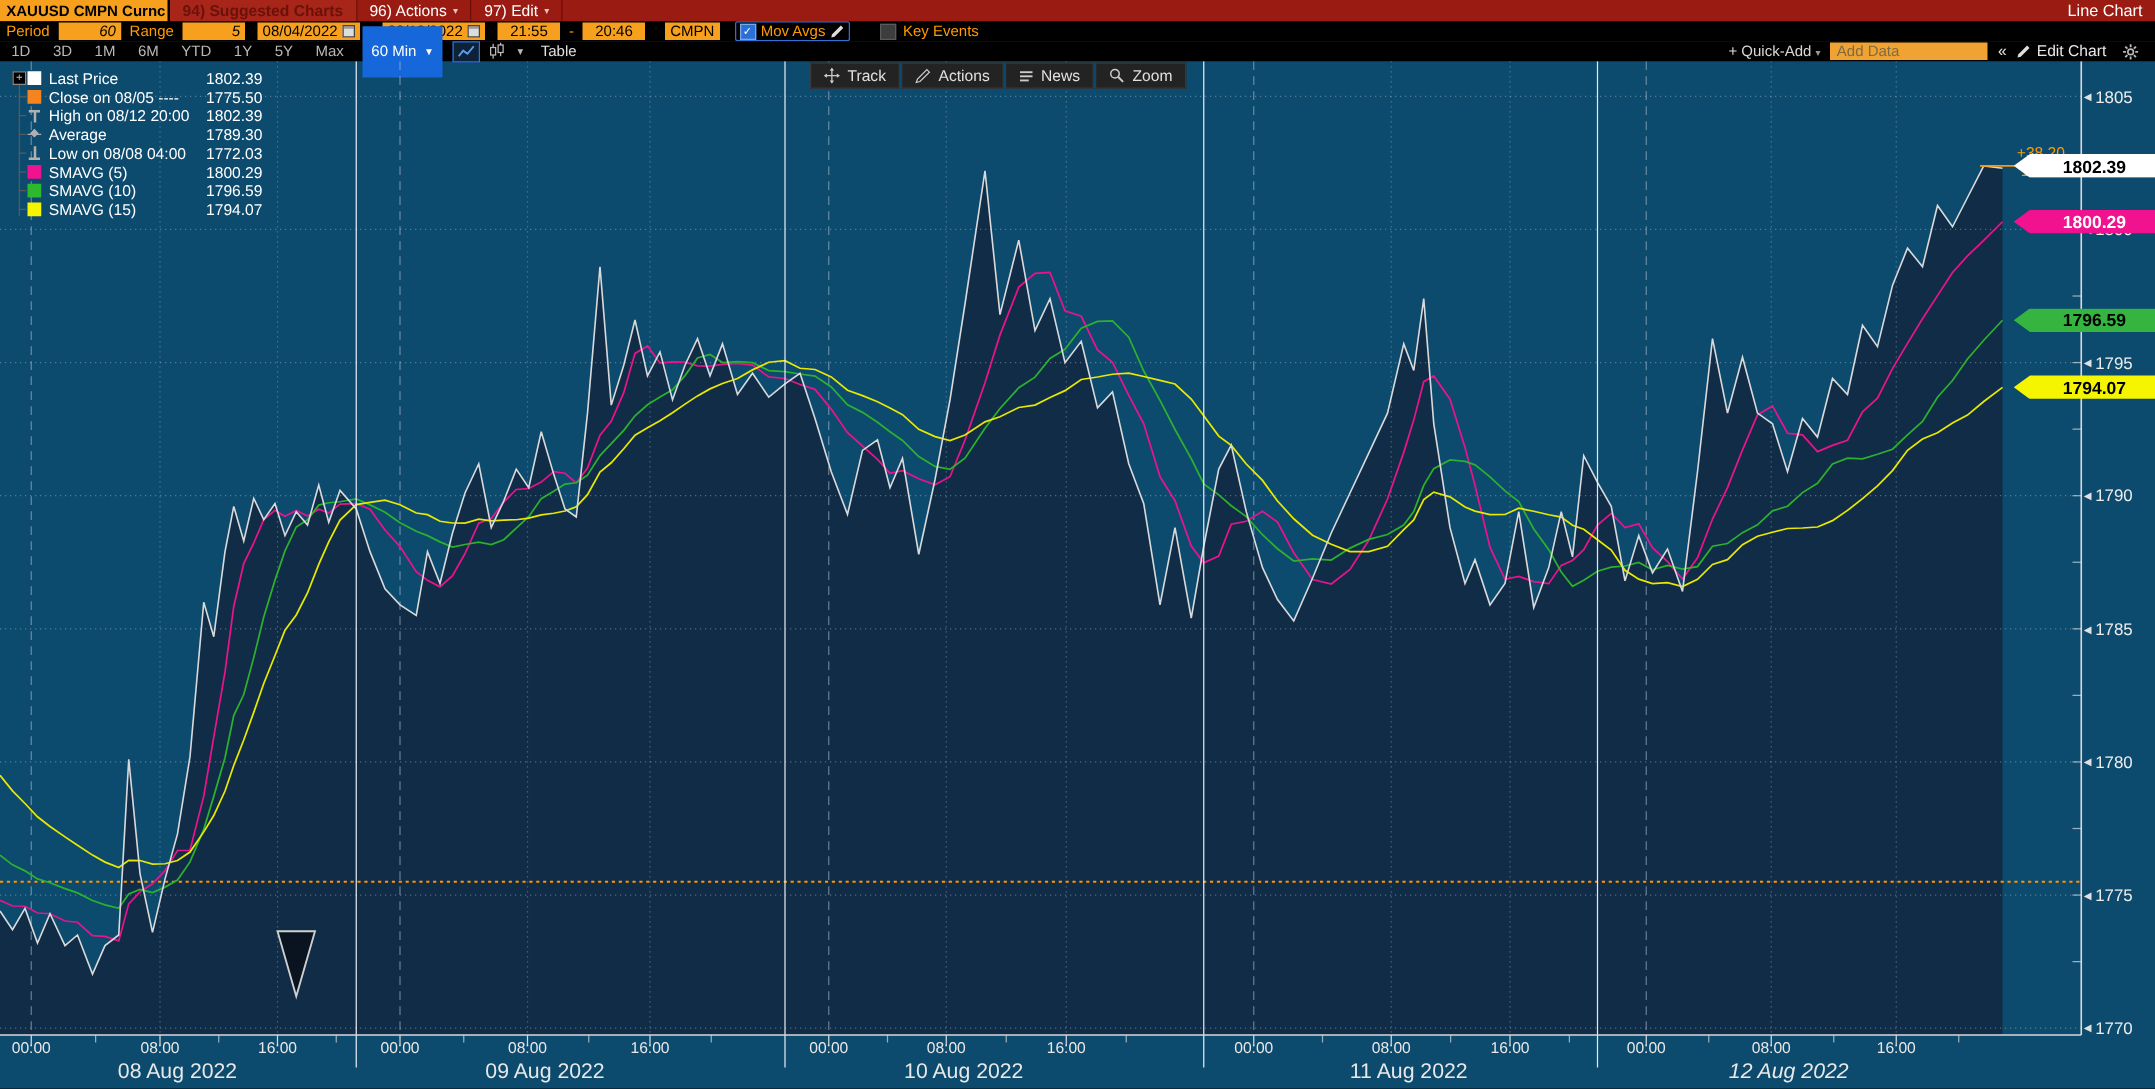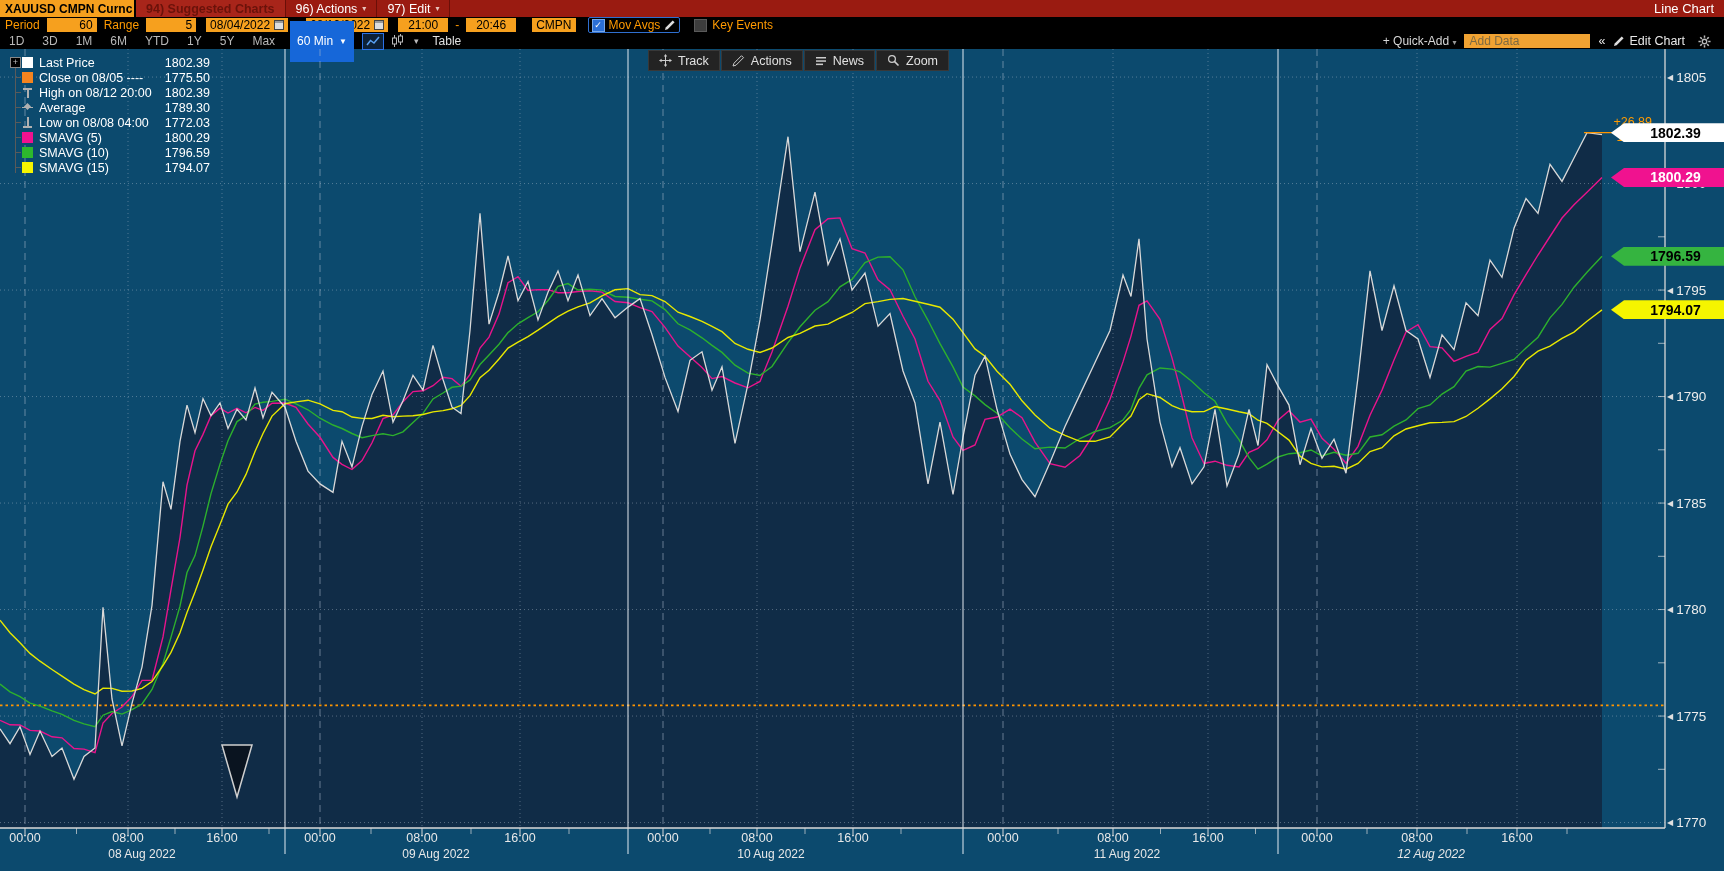--- a/index.html
+++ b/index.html
@@ -11,21 +11,21 @@
   .secbox{background:#f6a01e;color:#000;font-size:12px;font-weight:bold;display:flex;align-items:center;
           padding:0 5px;width:124px;white-space:nowrap;overflow:hidden;border-right:2px solid #000;}
   .rseg{display:flex;align-items:center;padding:0 10px;font-size:12.5px;color:#fff;white-space:nowrap;border-right:1px solid #6b0f08;}
   .rseg.sugg{color:#6a120a;background:#a8251a;font-weight:bold;}
   .rseg .carut{font-size:8px;color:#e8c4bd;margin-left:5px;}
   .r1right{margin-left:auto;display:flex;align-items:center;padding-right:10px;color:#fff;font-size:13px;}
   
   .row2{left:0;top:17px;width:1724px;height:16px;background:#000;display:flex;align-items:center;gap:4px;}
   .olabel{color:#ff9a00;font-size:12px;padding:0 3px;white-space:nowrap;}
   .abox{background:#f6a01e;color:#000;font-size:12px;height:14px;display:flex;align-items:center;padding:0 4px;white-space:nowrap;}
-  .abox.num{justify-content:flex-end;}
+  .abox.num{justify-content:flex-end;font-style:italic;}
   .cal{width:8px;height:8px;background:#ddd;border:1px solid #444;box-shadow:inset 0 2px 0 #999;margin-left:4px;}
   .chkwrap{display:flex;align-items:center;gap:4px;border:1px solid #2f6fd0;border-radius:2px;padding:0 3px;height:14px;}
   .chk{width:11px;height:11px;background:#2b6fd6;border:1px solid #78a8e8;color:#fff;font-size:9px;line-height:10px;text-align:center;}
   .chk.off{background:#3d3d3d;border:1px solid #5a5a5a;color:transparent;}
   
   .row3{left:0;top:33px;width:1724px;height:16px;background:#000;display:flex;align-items:center;}
   .rngitem{color:#b8b8b8;font-size:12px;padding:0 9px;white-space:nowrap;}
   .intervalbox{background:#1667d9;color:#fff;font-size:12px;height:15px;display:flex;align-items:center;gap:6px;padding:13px 7px;margin:0 6px;justify-content:flex-end;}
   .intervalbox .car{font-size:8px;}
   .iconbtn{display:flex;align-items:center;justify-content:center;height:15px;padding:0 3px;margin:0 2px;}
@@ -55,21 +55,21 @@
   .ic-avg::before{content:"";position:absolute;left:0;right:0;top:5px;height:1px;background:#b0b0b0;}
   .ic-avg::after{content:"";position:absolute;left:3px;top:2px;width:5px;height:5px;background:#b0b0b0;transform:rotate(45deg);}
   
   .ylab{position:absolute;left:1667px;width:60px;height:16px;display:flex;align-items:center;color:#ededed;font-size:13.5px;}
   .ylab .arr{font-size:8px;margin-right:3px;color:#e0e0e0;}
   .badge{position:absolute;left:1611px;width:113px;height:19px;display:flex;align-items:center;justify-content:center;
          font-size:14px;font-weight:bold;clip-path:polygon(13px 0,100% 0,100% 100%,13px 100%,0 50%);padding-left:8px;}
   .chg{position:absolute;left:1598px;width:54px;top:115px;text-align:right;color:#ff9a00;font-size:12.5px;line-height:15px;white-space:nowrap;}
   
   .xtime{position:absolute;top:831px;width:60px;text-align:center;color:#e8e8e8;font-size:12.5px;}
-  .xdate{position:absolute;top:847px;width:120px;text-align:center;color:#e8e8e8;font-size:12px;}
+  .xdate{position:absolute;top:847px;width:120px;text-align:center;color:#e8e8e8;font-size:17px;}
 </style>
 </head>
 <body>
 
 <div id="screen">
 
   <div class="abs row1">
     <div class="secbox">XAUUSD CMPN Curnc</div>
     <div class="rseg sugg">94) Suggested Charts</div>
     <div class="rseg">
@@ -92,32 +92,32 @@
     <span class="abox num" style="width:42px">5</span>
     <span class="abox" style="margin-left:6px">
       <span>08/04/2022</span>
         <span class="cal"></span>
     </span>
     <span class="olabel">-</span>
     <span class="abox">
       <span>08/12/2022</span>
         <span class="cal"></span>
     </span>
-    <span class="abox" style="margin-left:6px;width:42px;justify-content:center">21:00</span>
+    <span class="abox" style="margin-left:6px;width:42px;justify-content:center">21:55</span>
     <span class="olabel">-</span>
     <span class="abox" style="width:42px;justify-content:center">20:46</span>
     <span class="abox" style="margin-left:12px;justify-content:center">CMPN</span>
     <span class="chkwrap" style="margin-left:8px">
       <span class="chk">✓</span>
       <span class="olabel" style="padding:0">Mov Avgs</span>
       <svg width="12" height="12" viewBox="0 0 12 12">
         <path d="M1 11 L3.6 10.3 L10.6 3.3 L8.7 1.4 L1.7 8.4 Z" fill="#ddd"></path>
         </svg>
     </span>
-    <span style="display:flex;align-items:center;gap:5px;margin-left:10px">
+    <span style="display:flex;align-items:center;gap:5px;margin-left:20px">
       <span class="chk off">&nbsp;</span>
       <span class="olabel" style="padding:0">Key Events</span>
     </span>
   </div>
 
   <div class="abs row3">
     <span id="rangeList" style="display:flex;align-items:center">
         <span class="rngitem">1D</span>
         <span class="rngitem">3D</span>
         <span class="rngitem">1M</span>
@@ -342,21 +342,21 @@
       </div>
       <div class="lrow">
         <span class="stub"></span>
         <span class="sw" style="background: rgb(245, 245, 0);"></span>
         <span class="lab">SMAVG (15)</span>
         <span class="val">1794.07</span>
       </div>
     </div>
 
   <div class="chg">
-    <div>+26.89</div>
+    <div>+38.20</div>
     <div>1.51%</div>
   </div>
 
 <div class="ylab" style="top: 814.558px;">
       <span class="arr">◀</span>
       <span>1770</span>
     </div>
     <div class="ylab" style="top: 708.058px;">
       <span class="arr">◀</span>
       <span>1775</span>

